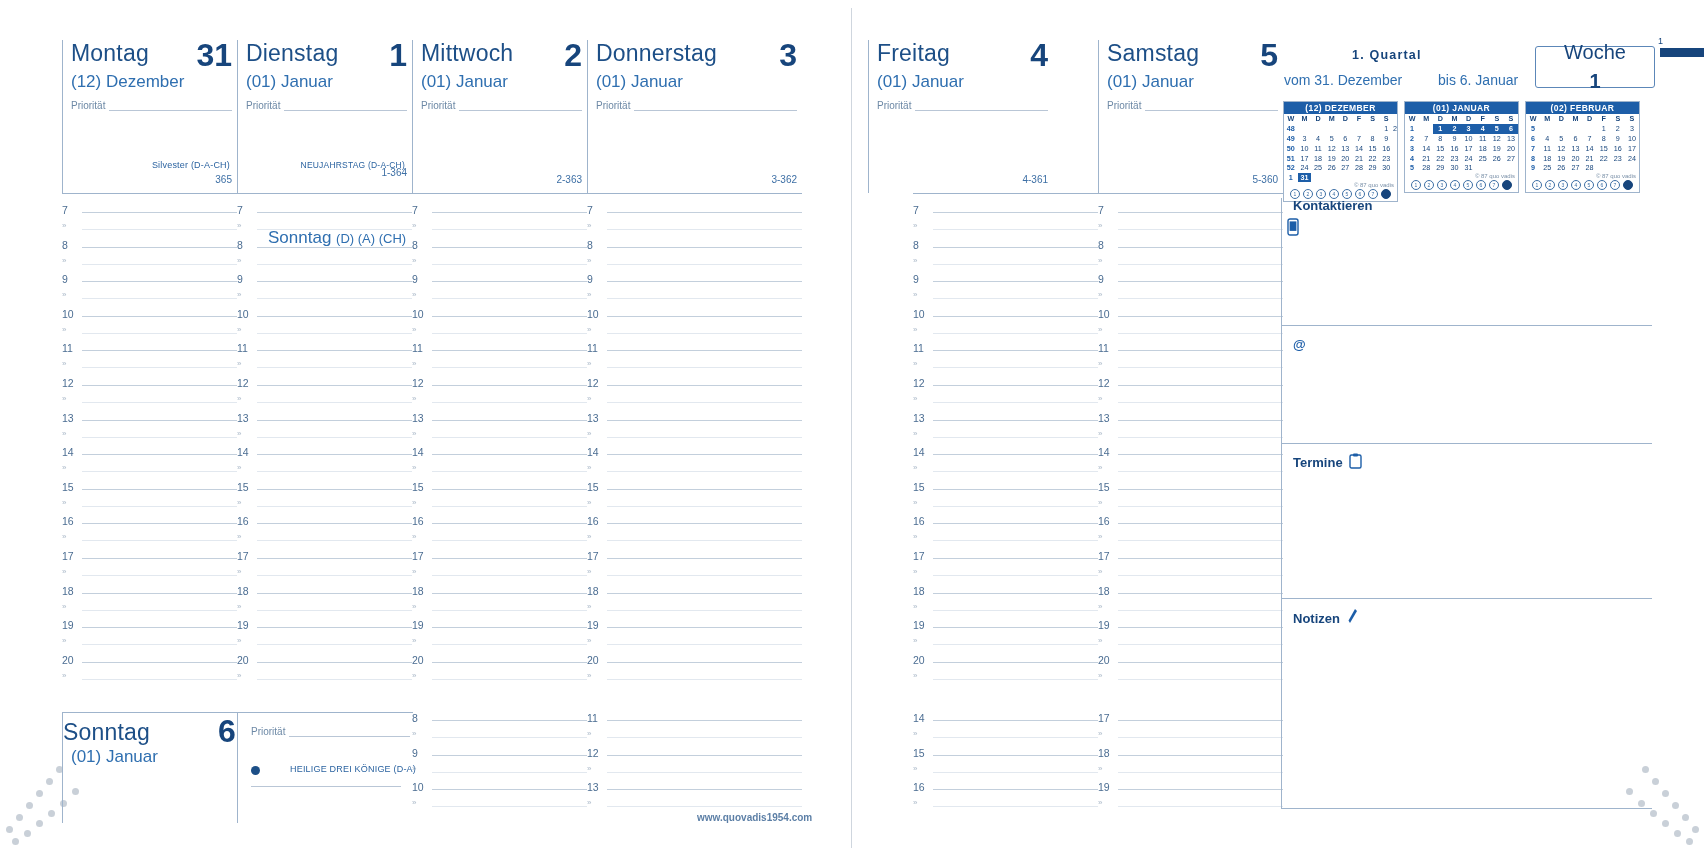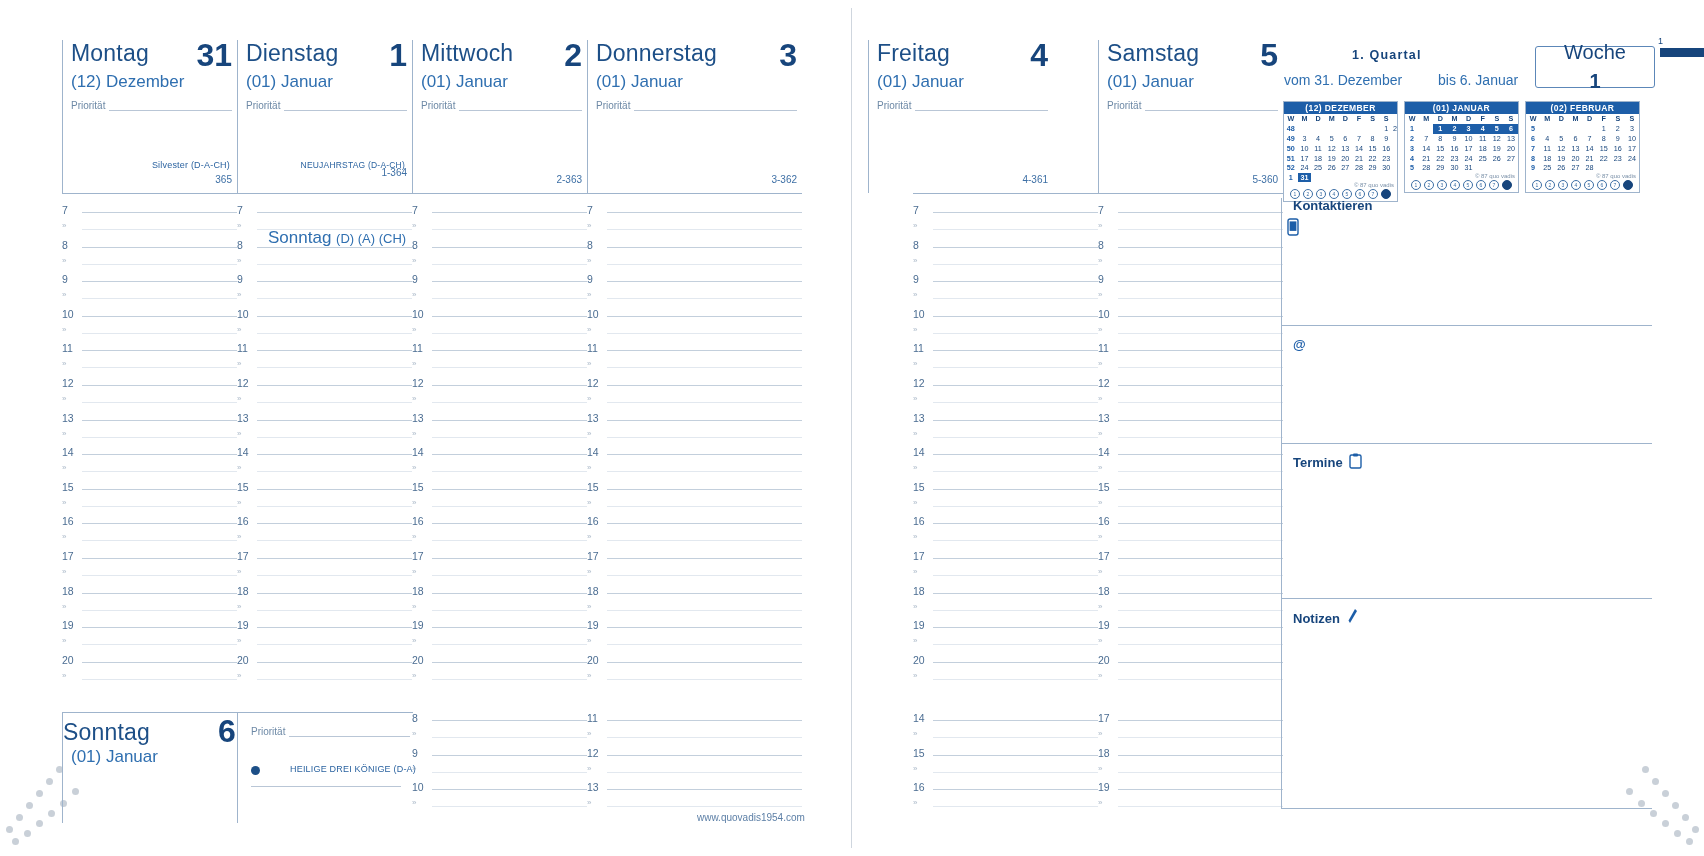--- a/index.html
+++ b/index.html
@@ -39,21 +39,21 @@
 
   
   .feiertag{position:absolute;font-size:17px;color:#2f6fb0;}
   .feiertag .sm{font-size:13px;}
 
   
   .sunbox{position:absolute;border-left:1px solid #9fb4cc;border-top:1px solid #9fb4cc;}
   .sun-hol{position:absolute;font-size:9px;color:#2b63a0;letter-spacing:.2px;}
   .bullet{position:absolute;width:9px;height:9px;border-radius:50%;background:#1d4f87;}
 
-  .www{position:absolute;font-size:10px;color:#5c7fa6;}
+  .www{position:absolute;font-size:10px;color:#5c7fa6;font-weight:bold;}
 
   
   .quartal{position:absolute;font-size:12.5px;font-weight:bold;letter-spacing:1.2px;color:#17457c;}
   .range{position:absolute;font-size:14px;color:#2f6fb0;}
   .weekbox{position:absolute;border:1px solid #5c87b8;border-radius:3px;display:flex;align-items:center;justify-content:center;gap:6px;flex-direction:column;}
   .weekbox .w{font-size:20px;color:#17457c;}
   .weekbox .n{font-size:20px;font-weight:bold;color:#17457c;}
   .tab{position:absolute;background:#17457c;}
   .tabnum{position:absolute;font-size:9px;color:#17457c;}
 

